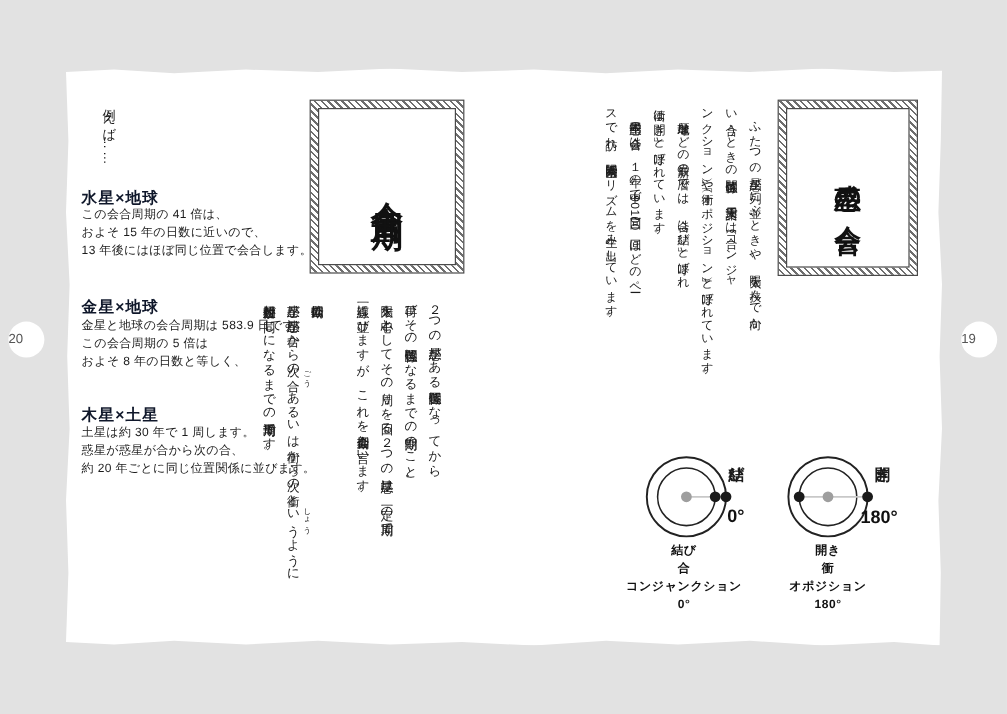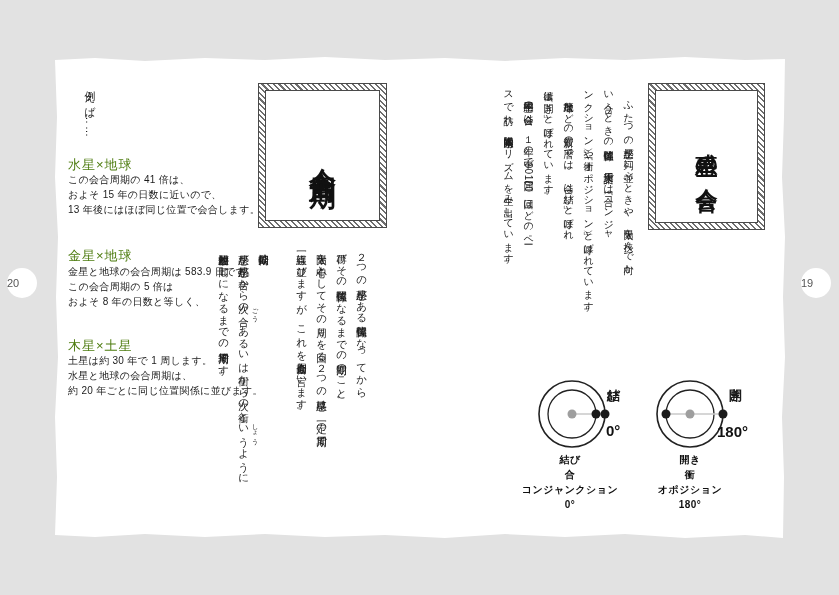--- a/index.html
+++ b/index.html
@@ -43,21 +43,21 @@
   }
   .vbody .col{line-height:20px;}
   .colgap{width:18px;}
   .vlabel{
     position:absolute;writing-mode:vertical-rl;text-orientation:mixed;color:#1b1b1b;
   }
   .furigana{
     position:absolute;writing-mode:vertical-rl;text-orientation:mixed;
     font-size:6.5px;color:#1b1b1b;letter-spacing:0;
   }
-  .ex-heading{position:absolute;font-size:13px;font-weight:normal;color:#4d7c0f;letter-spacing:1px;}
+  .ex-heading{position:absolute;font-size:13px;font-weight:bold;color:#0f172a;letter-spacing:1px;}
   .ex-lines{position:absolute;font-size:10px;color:#1b1b1b;line-height:15px;letter-spacing:0.3px;}
   .diagram-svg{position:absolute;}
   .diag-side-label{font-size:13px;font-weight:bold;letter-spacing:1px;}
   .diag-angle{position:absolute;font-size:15px;font-weight:bold;color:#111;}
   .diag-captions{position:absolute;width:130px;text-align:center;font-size:10px;font-weight:bold;color:#111;line-height:15px;letter-spacing:0.5px;}
   .diag-captions div{margin-bottom:0px;}
 </style>
 </head>
 <body>
 
@@ -154,18 +154,18 @@
     <div class="ex-heading" style="left:13px;top:190px;">金星×地球</div>
     <div class="ex-lines" style="left:13px;top:207px;">
       <div>金星と地球の会合周期は 583.9 日です。</div>
       <div>この会合周期の 5 倍は</div>
       <div>およそ 8 年の日数と等しく、</div>
     </div>
 
     <div class="ex-heading" style="left:13px;top:280px;">木星×土星</div>
     <div class="ex-lines" style="left:13px;top:296px;">
       <div>土星は約 30 年で 1 周します。</div>
-      <div>水星と地球の会合周期は、</div>
+      <div>惑星が惑星が合から次の合、</div>
       <div>約 20 年ごとに同じ位置関係に並びます。</div>
     </div>
 
   </div>
 </div>
 
 </body></html>

